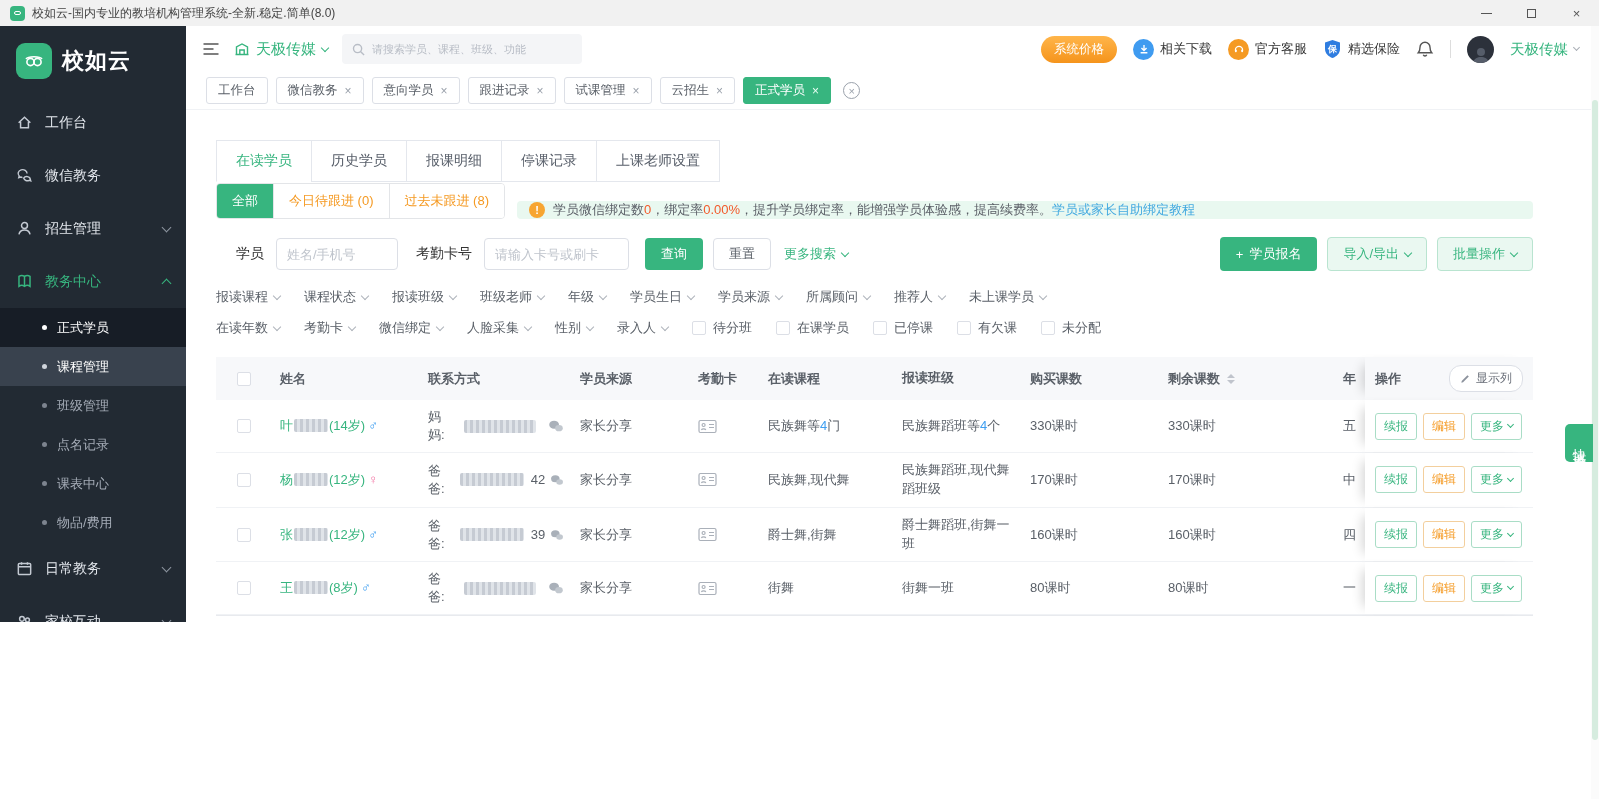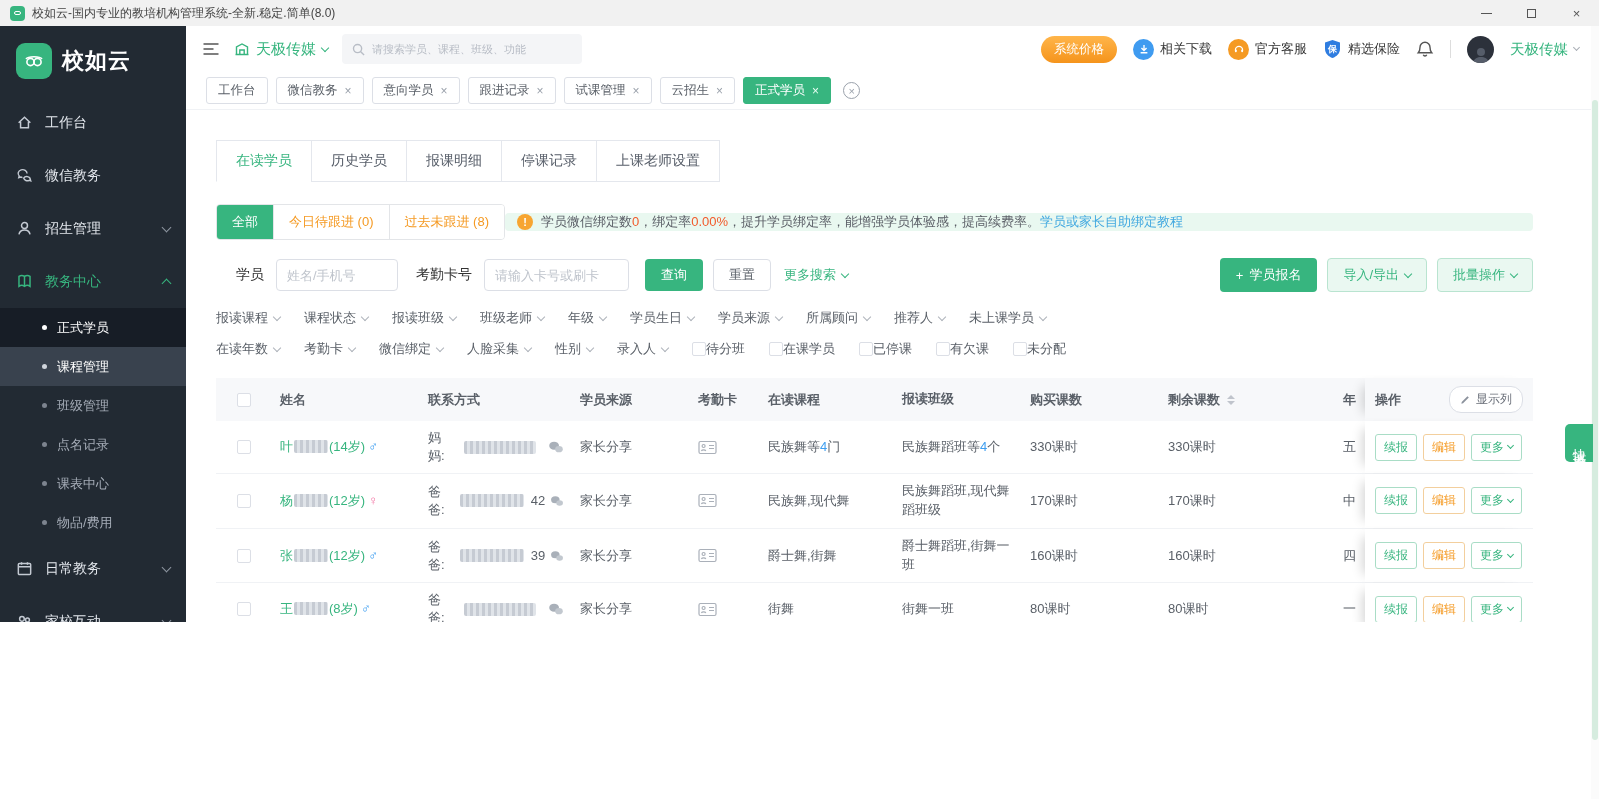--- a/index.html
+++ b/index.html
@@ -79,21 +79,21 @@
   .chip.active .x{color:#eafff4;}
   .closeall{width:17px;height:17px;border-radius:50%;border:1px solid #9aa1ab;color:#9aa1ab;display:flex;align-items:center;justify-content:center;font-size:11px;margin-left:4px;cursor:pointer;}
 
   
   .content{flex:1;padding:30px 66px 0 30px;position:relative;overflow:hidden;}
 
   .mtabs{display:flex;}
   .mtab{padding:11px 19px;font-size:14px;color:#565d68;background:#fff;border:1px solid #e4e7ed;margin-right:-1px;cursor:pointer;}
   .mtab.active{color:var(--green);border-bottom-color:#fff;}
 
-  .pillrow{margin-top:22px;display:flex;align-items:center;}
+  .pillrow{margin-top:1px;display:flex;align-items:flex-end;gap:12px;}
   .pill-group{display:inline-flex;border:1px solid #e3e5e8;border-radius:4px;overflow:hidden;flex-shrink:0;}
   .pill{padding:8px 15px;font-size:13px;color:var(--orange);background:#fff;border-left:1px solid #e3e5e8;cursor:pointer;white-space:nowrap;}
   .pill.first{border-left:none;}
   .pill.all{background:var(--green);color:#fff;}
   .notice{flex:1;background:#e9f8f0;border-radius:4px;display:flex;align-items:center;gap:8px;padding:0 12px;font-size:13px;color:#5a5e66;}
   .warn-ic{width:16px;height:16px;border-radius:50%;background:#f7a531;color:#fff;font-size:11px;font-weight:bold;display:flex;align-items:center;justify-content:center;flex-shrink:0;}
   .notice .num{color:#f25a2b;}
   .notice a{color:var(--link);text-decoration:none;cursor:pointer;}
 
   .formrow{margin-top:18px;display:flex;align-items:center;gap:10px;}
@@ -106,21 +106,21 @@
   .btn.text-green{color:var(--green);padding:0 2px;}
   .btn.text-green .cv{border-color:var(--green);width:6px;height:6px;}
   .btn.light-green{background:var(--green-lt);border-color:var(--green-bd);color:var(--green);height:34px;}
   .btn.light-green .cv{border-color:var(--green);width:6px;height:6px;}
   .formrow .grow{flex:1;}
 
   .filters{margin-top:17px;display:flex;align-items:center;gap:24px;font-size:13px;color:#5a6068;flex-wrap:nowrap;}
   .filters.second{margin-top:13px;}
   .fitem{display:inline-flex;align-items:center;gap:6px;cursor:pointer;white-space:nowrap;}
   .fitem .cv{width:6px;height:6px;border-color:#aeb3bb;}
-  .chk{display:inline-flex;align-items:center;cursor:pointer;white-space:nowrap;}
+  .chk{display:inline-flex;align-items:center;gap:7px;cursor:pointer;white-space:nowrap;}
   .box{width:14px;height:14px;border:1px solid var(--bd);border-radius:2px;background:#fff;flex-shrink:0;}
 
   
   .tbl{margin-top:20px;border-bottom:1px solid var(--bd-lt);}
   .trow{display:flex;align-items:center;border-bottom:1px solid #f0f2f5;background:#fff;min-height:50px;}
   .trow.head{background:#f7f8fa;min-height:42px;border-bottom:none;font-weight:bold;color:#49505c;font-size:13px;}
   .cell{padding:8px 8px;font-size:13px;color:#5a6068;}
   .col-check{width:56px;display:flex;justify-content:center;}
   .col-name{width:148px;}
   .col-contact{width:152px;display:flex;align-items:center;gap:5px;flex-wrap:nowrap;}

